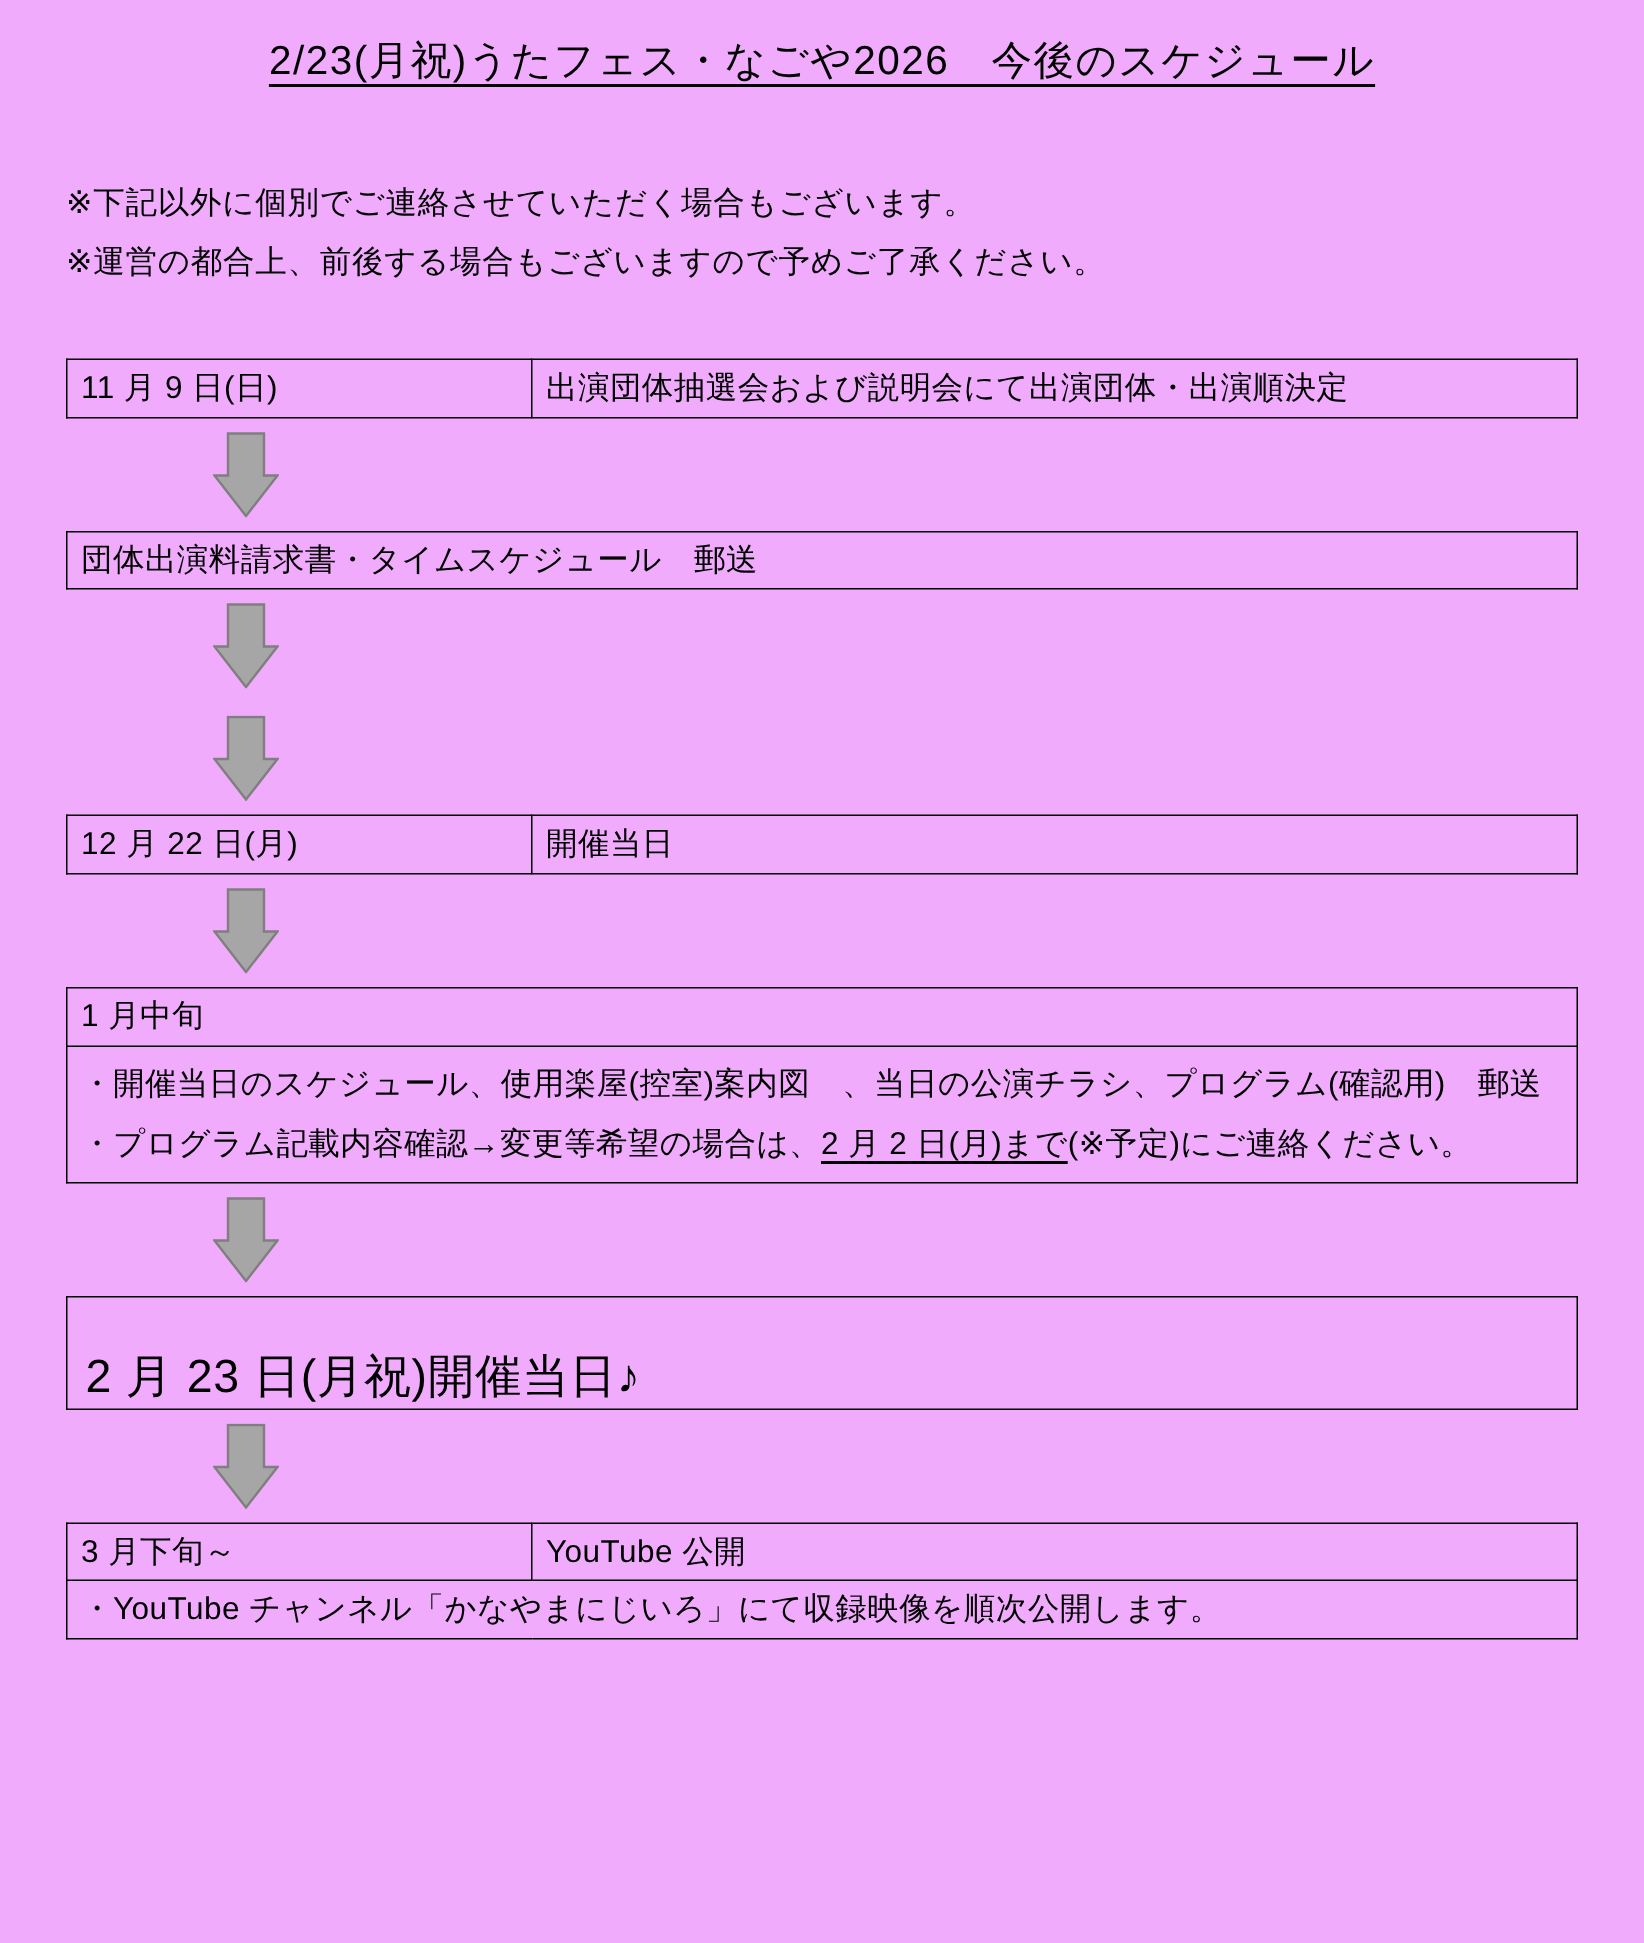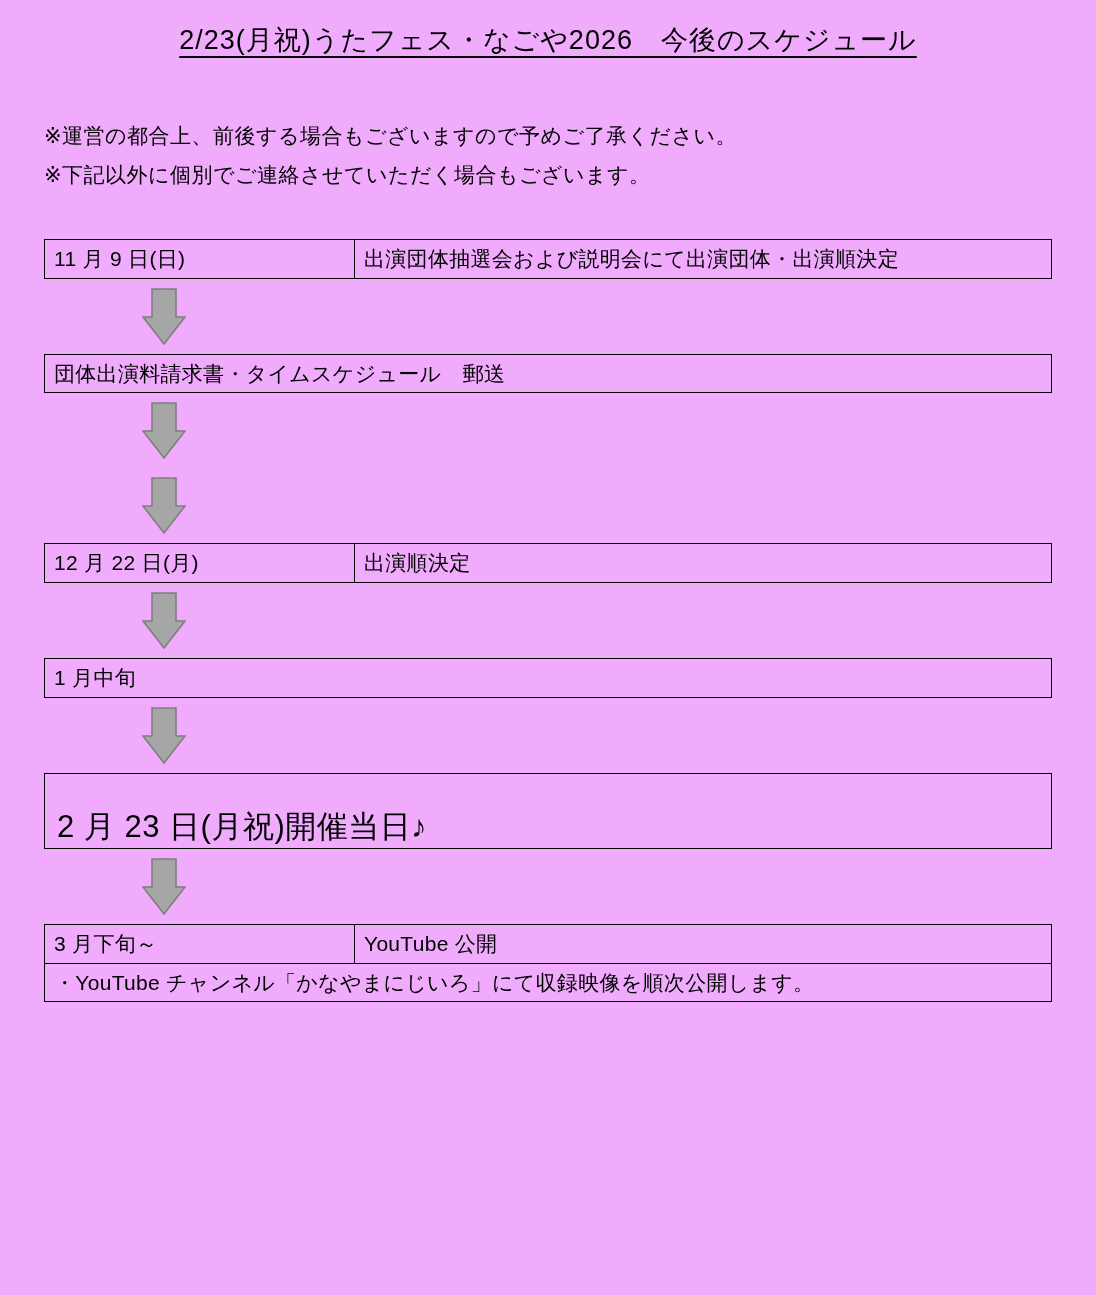--- a/index.html
+++ b/index.html
@@ -93,22 +93,22 @@
 </style>
 </head>
 <body>
 
 <div class="page">
   <div class="content">
 
     <h1 class="doc-title">2/23(月祝)うたフェス・なごや2026　今後のスケジュール</h1>
 
     <div class="notes">
+      <p class="note-line">※下記以外に個別でご連絡させていただく場合もございます。</p>
       <p class="note-line">※運営の都合上、前後する場合もございますので予めご了承ください。</p>
-      <p class="note-line">※下記以外に個別でご連絡させていただく場合もございます。</p>
     </div>
 
     <table class="box">
       <tbody>
           <tr>
         <td class="date-col">11 月 9 日(日)</td>
         <td>出演団体抽選会および説明会にて出演団体・出演順決定</td>
       </tr>
     </tbody>
       </table>
@@ -141,35 +141,41 @@
     <div class="arrow-wrap">
       <svg width="44" height="57" viewBox="0 0 44 57" xmlns="http://www.w3.org/2000/svg">
         <polygon points="10,1 34,1 34,29 43,29 22,56 1,29 10,29" fill="#a6a6a6" stroke="#7f7f7f" stroke-width="1.6"></polygon>
       </svg>
     </div>
 
     <table class="box">
       <tbody>
           <tr>
         <td class="date-col">12 月 22 日(月)</td>
-        <td>出演順決定</td>
+        <td>開催当日</td>
       </tr>
     </tbody>
       </table>
 
     <div class="arrow-wrap">
       <svg width="44" height="57" viewBox="0 0 44 57" xmlns="http://www.w3.org/2000/svg">
         <polygon points="10,1 34,1 34,29 43,29 22,56 1,29 10,29" fill="#a6a6a6" stroke="#7f7f7f" stroke-width="1.6"></polygon>
       </svg>
     </div>
 
     <table class="box">
       <tbody>
           <tr>
         <td>1 月中旬</td>
+      </tr>
+      <tr>
+        <td class="note-cell">
+          <p>・開催当日のスケジュール、使用楽屋(控室)案内図　、当日の公演チラシ、プログラム(確認用)　郵送</p>
+          <p><span>・プログラム記載内容確認→変更等希望の場合は、</span><span class="u">2 月 2 日(月)まで</span><span>(※予定)にご連絡ください。</span></p>
+        </td>
       </tr>
     </tbody>
       </table>
 
     <div class="arrow-wrap">
       <svg width="44" height="57" viewBox="0 0 44 57" xmlns="http://www.w3.org/2000/svg">
         <polygon points="10,1 34,1 34,29 43,29 22,56 1,29 10,29" fill="#a6a6a6" stroke="#7f7f7f" stroke-width="1.6"></polygon>
       </svg>
     </div>
 

